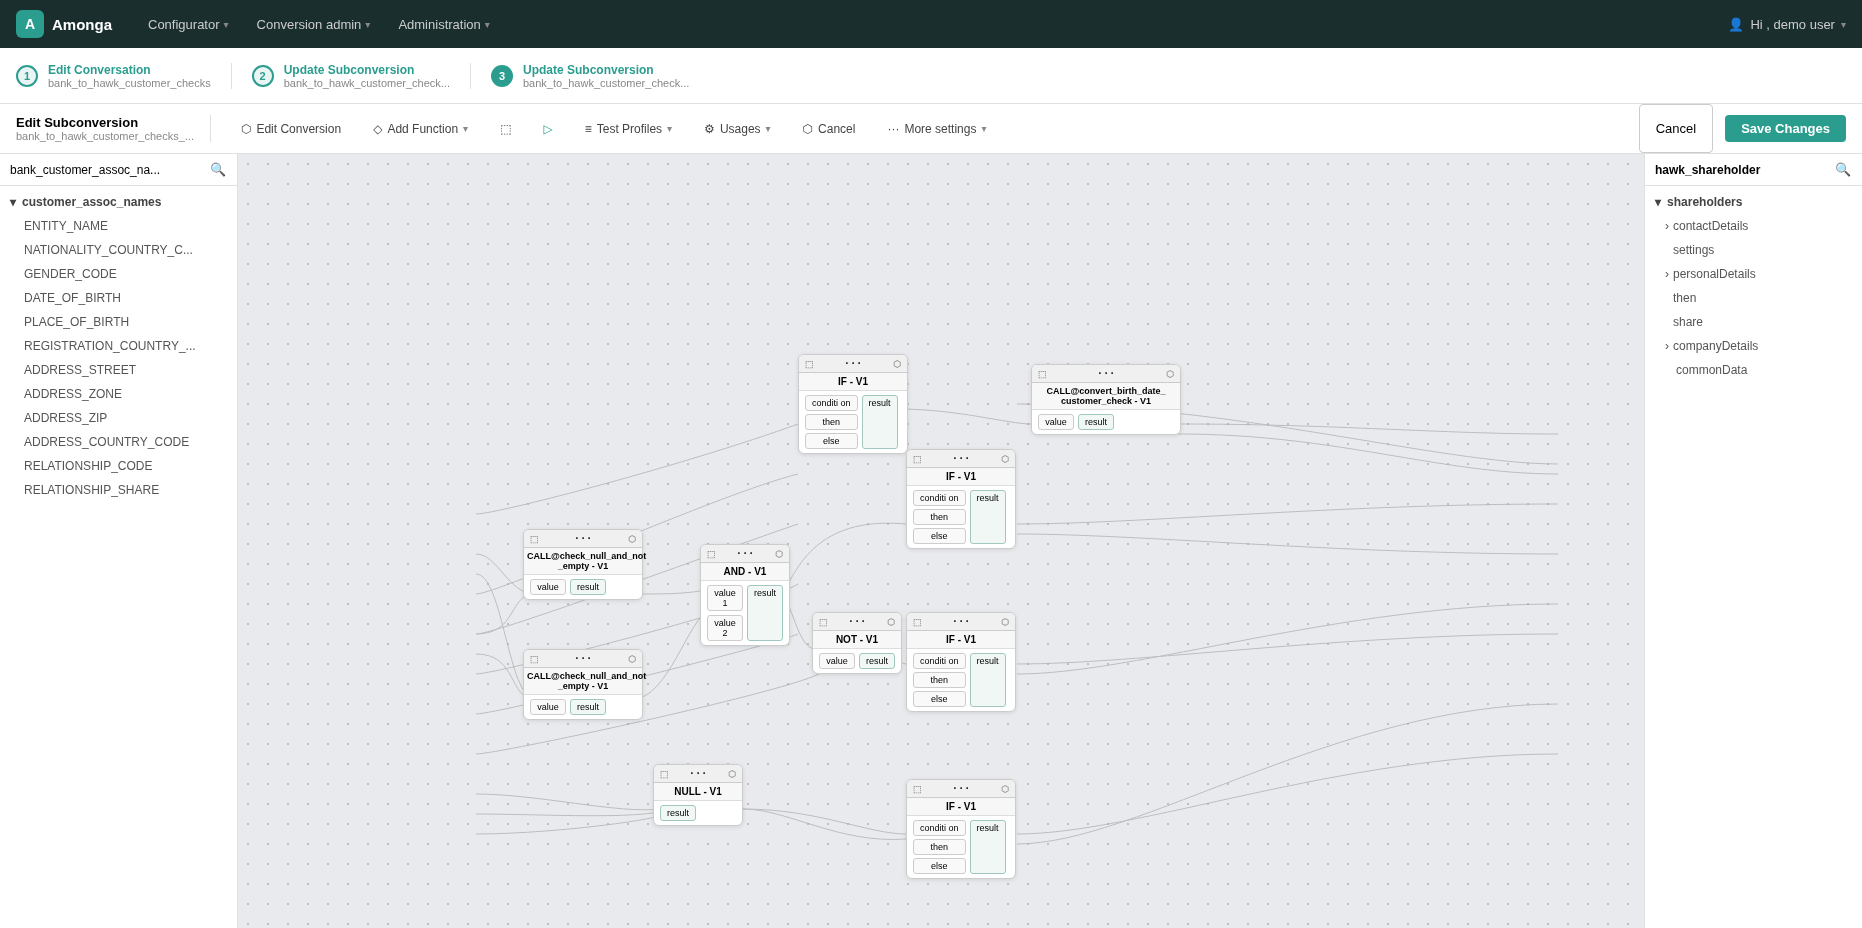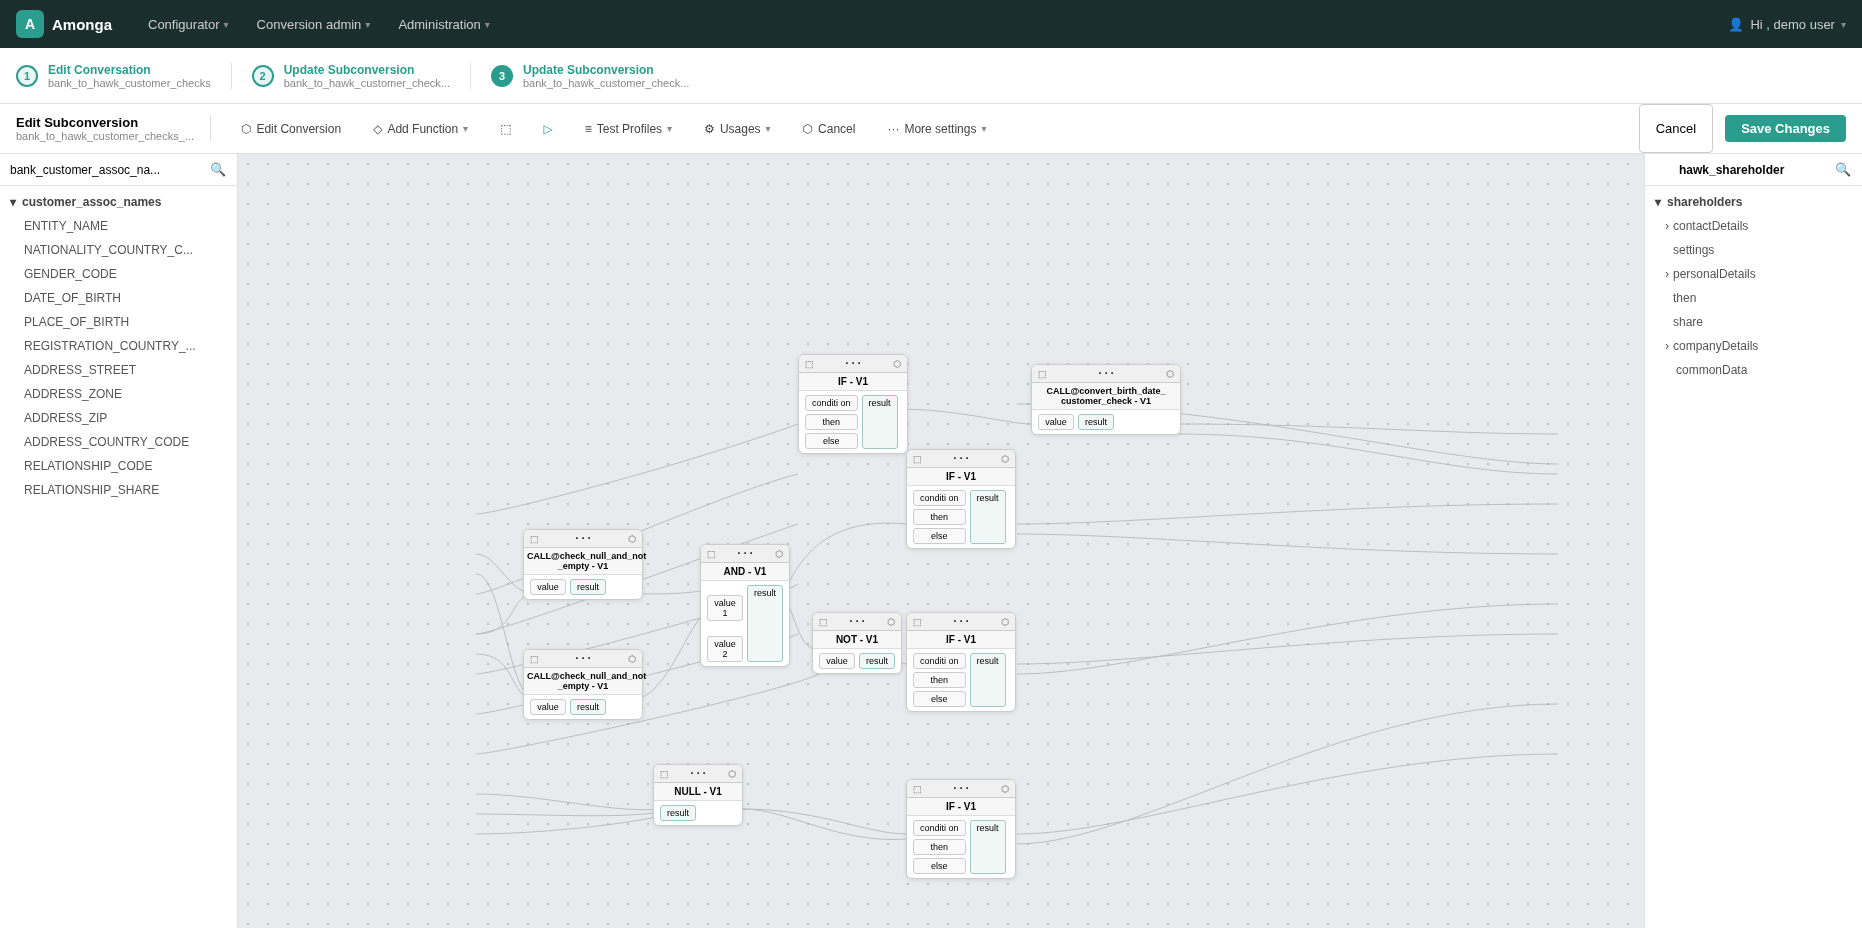--- a/index.html
+++ b/index.html
@@ -522,21 +522,21 @@
 
     <div class="fn-node" style="left:462px; top:390px; width:90px;">
       <div class="fn-header">
         <span style="color:#999; font-size:9px;">⬚</span>
         <span>· · ·</span>
         <span style="color:#999; font-size:9px;">⬡</span>
       </div>
       <div style="text-align:center; font-size:10px; font-weight:600; padding:3px; background:#f7f7f7; border-bottom:1px solid #ddd;">AND - V1</div>
       <div class="fn-body">
         <div class="fn-ports">
-          <div style="display:flex; flex-direction:column; gap:15px;margin-top:10px;">
+          <div style="display:flex; flex-direction:column; gap:4px;">
             <div class="fn-port">value 1</div>
             <div class="fn-port">value 2</div>
           </div>
           <div class="fn-port result">result</div>
         </div>
       </div>
     </div>
 
     <div class="fn-node" style="left:574px; top:458px; width:90px;">
       <div class="fn-header">
@@ -617,21 +617,21 @@
           </div>
           <div class="fn-port result">result</div>
         </div>
       </div>
     </div>
 
   </div>
 
   <div class="right-panel">
     <div class="right-search">
-      <input type="text" value="hawk_shareholder" style="font-size: 12px; font-weight: 600; width: 100%; border: none; outline: none; margin-left: 24px;">
+      <input type="text" value="hawk_shareholder" style="font-size: 12px; font-weight: 600; width: 100%; border: none; outline: none;">
       <span>🔍</span>
     </div>
     <div class="right-tree">
       <div class="right-group">
         <span>▾</span>
         <span>shareholders</span>
       </div>
       <div class="right-item" style="display:flex; align-items:center; gap:4px; padding-left:20px;">
         <span>›</span>
         <span>contactDetails</span>

